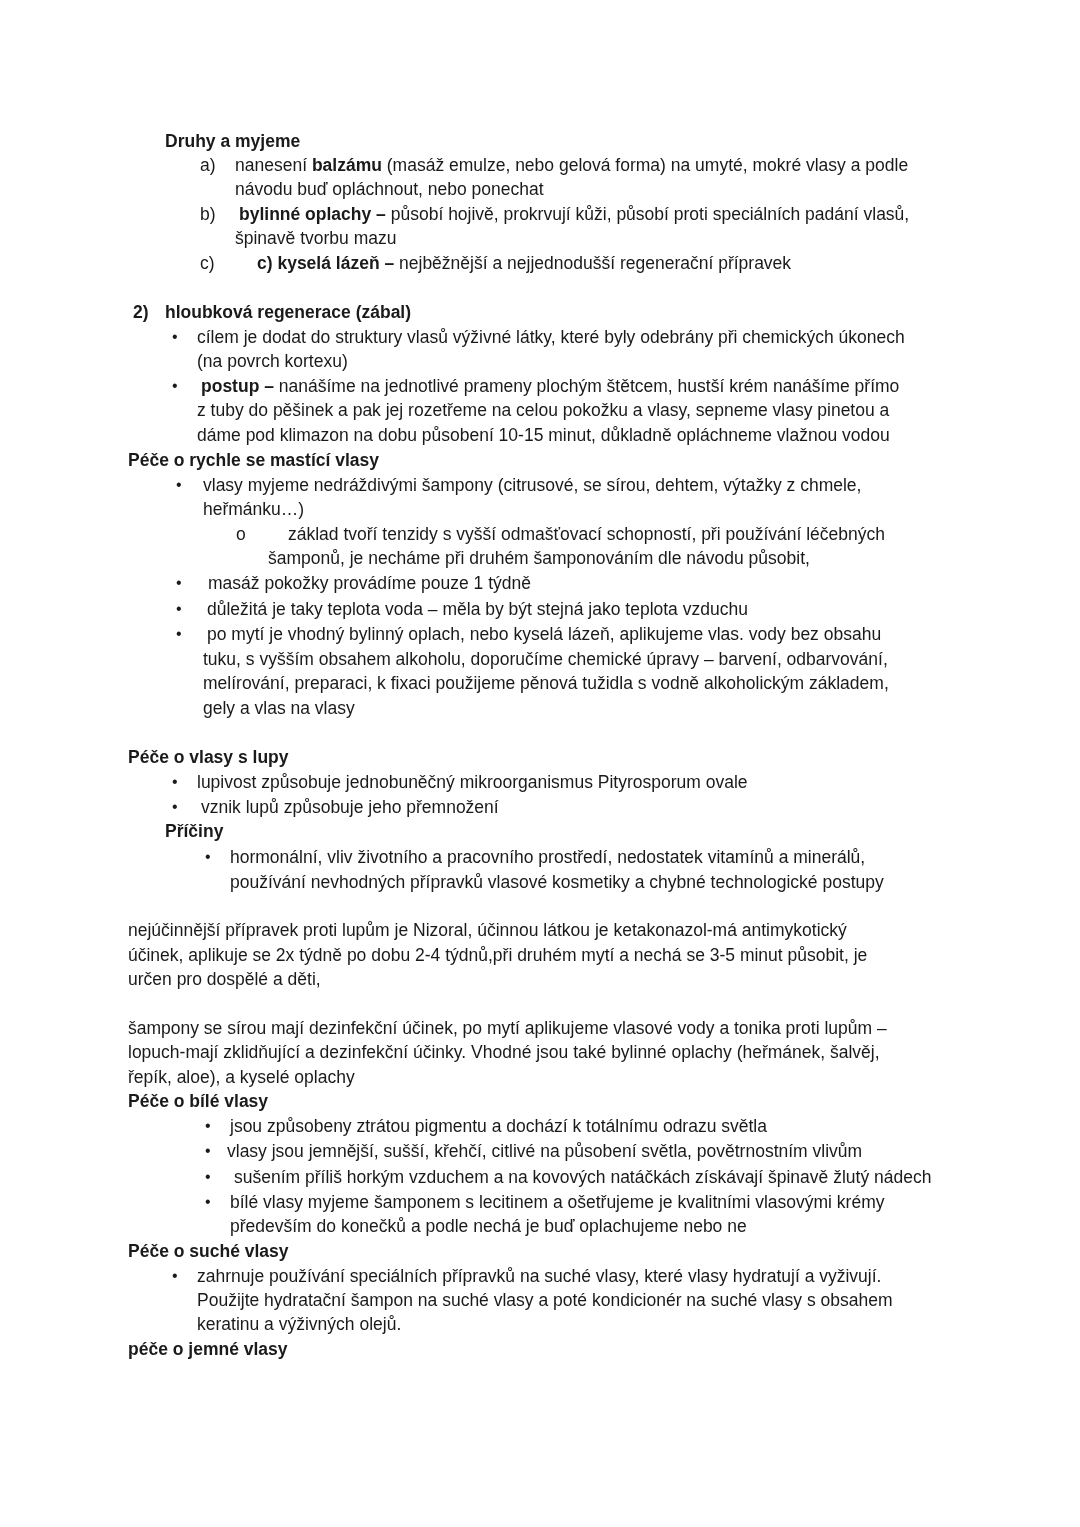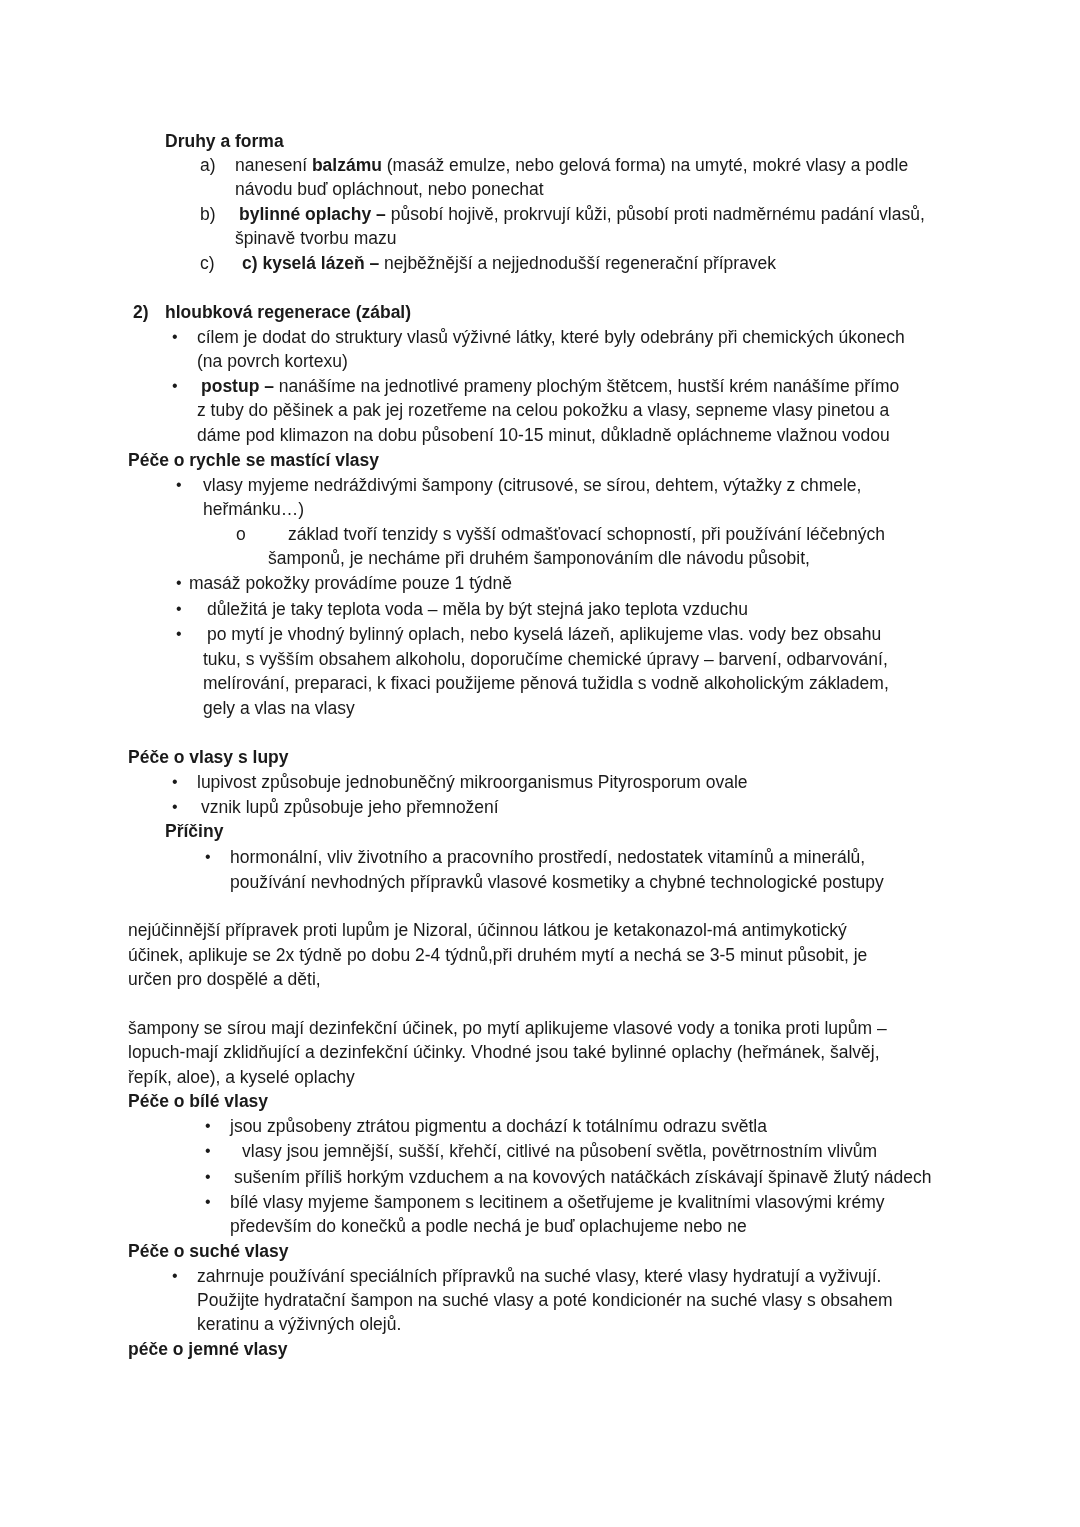--- a/index.html
+++ b/index.html
@@ -8,32 +8,32 @@
     font-family: "Liberation Sans", "DejaVu Sans", sans-serif;
     color: #1a1a1a; font-size: 17.5px;
   }
   .line { position: absolute; white-space: nowrap; line-height: 24px; }
   .b { font-weight: bold; }
   .bullet { position: absolute; line-height: 24px; font-size: 16px; }
 </style>
 </head>
 <body>
 
-<div class="line b" style="left:165px;top:129px">Druhy a forma</div>
+<div class="line b" style="left:165px;top:129px">Druhy a myjeme</div>
 
 <div class="line" style="left:200px;top:153px">a)</div>
 <div class="line" style="left:235px;top:153px"><span>nanesení </span><span class="b">balzámu</span><span> (masáž emulze, nebo gelová forma) na umyté, mokré vlasy a podle</span></div>
 <div class="line" style="left:235px;top:177px">návodu buď opláchnout, nebo ponechat</div>
 
 <div class="line" style="left:200px;top:202px">b)</div>
-<div class="line" style="left:239px;top:202px"><span class="b">bylinné oplachy –</span><span> působí hojivě, prokrvují kůži, působí proti nadměrnému padání vlasů,</span></div>
+<div class="line" style="left:239px;top:202px"><span class="b">bylinné oplachy –</span><span> působí hojivě, prokrvují kůži, působí proti speciálních padání vlasů,</span></div>
 <div class="line" style="left:235px;top:226px">špinavě tvorbu mazu</div>
 
 <div class="line" style="left:200px;top:251px">c)</div>
-<div class="line" style="left:242px;top:251px"><span class="b">c) kyselá lázeň –</span><span> nejběžnější a nejjednodušší regenerační přípravek</span></div>
+<div class="line" style="left:257px;top:251px"><span class="b">c) kyselá lázeň –</span><span> nejběžnější a nejjednodušší regenerační přípravek</span></div>
 
 <div class="line b" style="left:133px;top:300px">2)</div>
 <div class="line b" style="left:165px;top:300px">hloubková regenerace (zábal)</div>
 
 <div class="bullet" style="left:172px;top:325px">•</div>
 <div class="line" style="left:197px;top:325px">cílem je dodat do struktury vlasů výživné látky, které byly odebrány při chemických úkonech</div>
 <div class="line" style="left:197px;top:349px">(na povrch kortexu)</div>
 
 <div class="bullet" style="left:172px;top:374px">•</div>
 <div class="line" style="left:201px;top:374px"><span class="b">postup –</span><span> nanášíme na jednotlivé prameny plochým štětcem, hustší krém nanášíme přímo</span></div>
@@ -44,21 +44,21 @@
 
 <div class="bullet" style="left:176px;top:473px">•</div>
 <div class="line" style="left:203px;top:473px">vlasy myjeme nedráždivými šampony (citrusové, se sírou, dehtem, výtažky z chmele,</div>
 <div class="line" style="left:203px;top:497px">heřmánku…)</div>
 
 <div class="line" style="left:236px;top:522px">o</div>
 <div class="line" style="left:288px;top:522px">základ tvoří tenzidy s vyšší odmašťovací schopností, při používání léčebných</div>
 <div class="line" style="left:268px;top:546px">šamponů, je necháme při druhém šamponováním dle návodu působit,</div>
 
 <div class="bullet" style="left:176px;top:571px">•</div>
-<div class="line" style="left:189px;top:571px">masáž pokožky provádíme pouze 1 týdně</div>
+<div class="line" style="left:208px;top:571px">masáž pokožky provádíme pouze 1 týdně</div>
 
 <div class="bullet" style="left:176px;top:597px">•</div>
 <div class="line" style="left:207px;top:597px">důležitá je taky teplota voda – měla by být stejná jako teplota vzduchu</div>
 
 <div class="bullet" style="left:176px;top:622px">•</div>
 <div class="line" style="left:207px;top:622px">po mytí je vhodný bylinný oplach, nebo kyselá lázeň, aplikujeme vlas. vody bez obsahu</div>
 <div class="line" style="left:203px;top:647px">tuku, s vyšším obsahem alkoholu, doporučíme chemické úpravy – barvení, odbarvování,</div>
 <div class="line" style="left:203px;top:671px">melírování, preparaci, k fixaci použijeme pěnová tužidla s vodně alkoholickým základem,</div>
 <div class="line" style="left:203px;top:696px">gely a vlas na vlasy</div>
 
@@ -78,21 +78,21 @@
 <div class="line" style="left:128px;top:967px">určen pro dospělé a děti,</div>
 
 <div class="line" style="left:128px;top:1016px">šampony se sírou mají dezinfekční účinek, po mytí aplikujeme vlasové vody a tonika proti lupům –</div>
 <div class="line" style="left:128px;top:1040px">lopuch-mají zklidňující a dezinfekční účinky. Vhodné jsou také bylinné oplachy (heřmánek, šalvěj,</div>
 <div class="line" style="left:128px;top:1065px">řepík, aloe), a kyselé oplachy</div>
 
 <div class="line b" style="left:128px;top:1089px">Péče o bílé vlasy</div>
 <div class="bullet" style="left:205px;top:1114px">•</div>
 <div class="line" style="left:230px;top:1114px">jsou způsobeny ztrátou pigmentu a dochází k totálnímu odrazu světla</div>
 <div class="bullet" style="left:205px;top:1139px">•</div>
-<div class="line" style="left:242px;top:1139px">vlasy jsou jemnější, sušší, křehčí, citlivé na působení světla, povětrnostním vlivům</div>
+<div class="line" style="left:227px;top:1139px">vlasy jsou jemnější, sušší, křehčí, citlivé na působení světla, povětrnostním vlivům</div>
 <div class="bullet" style="left:205px;top:1165px">•</div>
 <div class="line" style="left:234px;top:1165px">sušením příliš horkým vzduchem a na kovových natáčkách získávají špinavě žlutý nádech</div>
 <div class="bullet" style="left:205px;top:1190px">•</div>
 <div class="line" style="left:230px;top:1190px">bílé vlasy myjeme šamponem s lecitinem a ošetřujeme je kvalitními vlasovými krémy</div>
 <div class="line" style="left:230px;top:1214px">především do konečků a podle nechá je buď oplachujeme nebo ne</div>
 
 <div class="line b" style="left:128px;top:1239px">Péče o suché vlasy</div>
 <div class="bullet" style="left:172px;top:1264px">•</div>
 <div class="line" style="left:197px;top:1264px">zahrnuje používání speciálních přípravků na suché vlasy, které vlasy hydratují a vyživují.</div>
 <div class="line" style="left:197px;top:1288px">Použijte hydratační šampon na suché vlasy a poté kondicionér na suché vlasy s obsahem</div>

